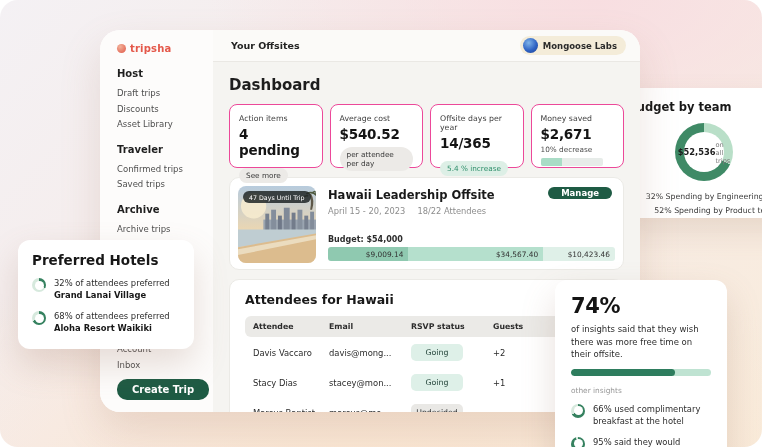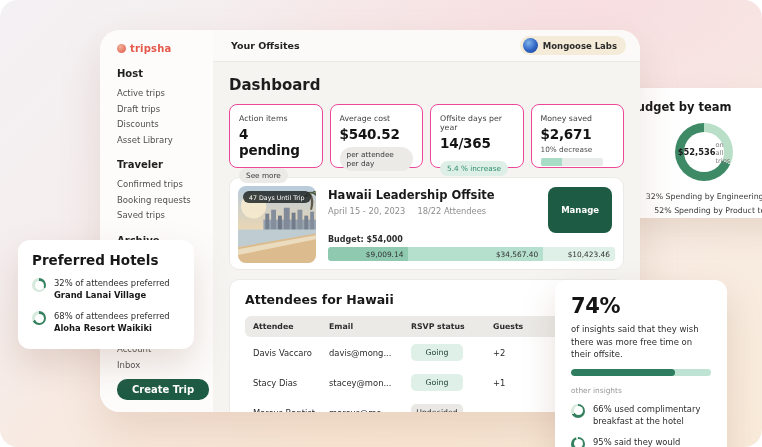--- a/index.html
+++ b/index.html
@@ -51,21 +51,21 @@
   .trip-card{ margin-top:9px; background:#fff; border:1px solid #ebeae6; border-radius:10px; padding:8px;
     display:flex; gap:12px; height:93px;}
   .trip-photo{ position:relative; width:78px; height:77px; border-radius:8px; overflow:hidden; flex:none;}
   .trip-photo svg{ display:block; width:100%; height:100%;}
   .days-badge{ position:absolute; top:5px; left:5px; background:rgba(32,38,38,.85); color:#fff;
     font-size:6.3px; padding:2.5px 6px; border-radius:8px; white-space:nowrap;}
   .trip-right{ flex:1; position:relative; display:flex; flex-direction:column; min-width:0; padding-top:2px;}
   .trip-title{ font-size:11.5px; font-weight:700; color:#191919;}
   .trip-meta{ display:flex; gap:12px; font-size:8.3px; color:#8d8d8d; margin-top:4px;}
   .manage-btn{ position:absolute; top:1px; right:3px; background:#1e5b44; color:#fff; border:none;
-    font-family:inherit; font-size:8.5px; font-weight:600; padding:18px 13px; border-radius:8px; cursor:pointer;}
+    font-family:inherit; font-size:8.5px; font-weight:600; padding:1px 13px; border-radius:8px; cursor:pointer;}
   .budget-block{ margin-top:auto;}
   .budget-label{ font-size:8px; font-weight:600; color:#2d2d2d; margin-bottom:3px;}
   .budget-bar{ display:flex; height:14px; border-radius:3px; overflow:hidden;}
   .seg{ display:flex; align-items:center; justify-content:flex-end; padding-right:5px;
     font-size:7.4px; color:#333; width:calc(var(--pct)*1%);}
   .seg1{ background:#8fc9b0;} .seg2{ background:#b5e0cd;} .seg3{ background:#dff0e8;}
   
   .attendees-card{ margin-top:9px; background:#fff; border:1px solid #ebeae6; border-radius:10px; padding:12px 15px; height:160px;}
   .attendees-title{ font-size:12.5px; font-weight:700; color:#191919; margin-bottom:9px;}
   .t-head,.t-row{ display:grid; grid-template-columns:76px 82px 82px 1fr; align-items:center;}
@@ -125,29 +125,27 @@
   </div>
 
   <div class="app-panel">
     <aside class="sidebar">
       <div class="logo">
         <span class="logo-dot"></span>
         <span class="logo-text">tripsha</span>
       </div>
       <div class="side-section">
         <div class="side-title">Host</div>
-        <div class="side-item">Active trips</div>
         <div class="side-item">Draft trips</div>
         <div class="side-item">Discounts</div>
         <div class="side-item">Asset Library</div>
       </div>
       <div class="side-section">
         <div class="side-title">Traveler</div>
         <div class="side-item">Confirmed trips</div>
-        <div class="side-item">Booking requests</div>
         <div class="side-item">Saved trips</div>
       </div>
       <div class="side-section">
         <div class="side-title">Archive</div>
         <div class="side-item">Archive trips</div>
         <div class="side-item">Activity logs</div>
       </div>
       <div class="side-footer">
         <div class="side-item">Profile</div>
         <div class="side-item">Account</div>

